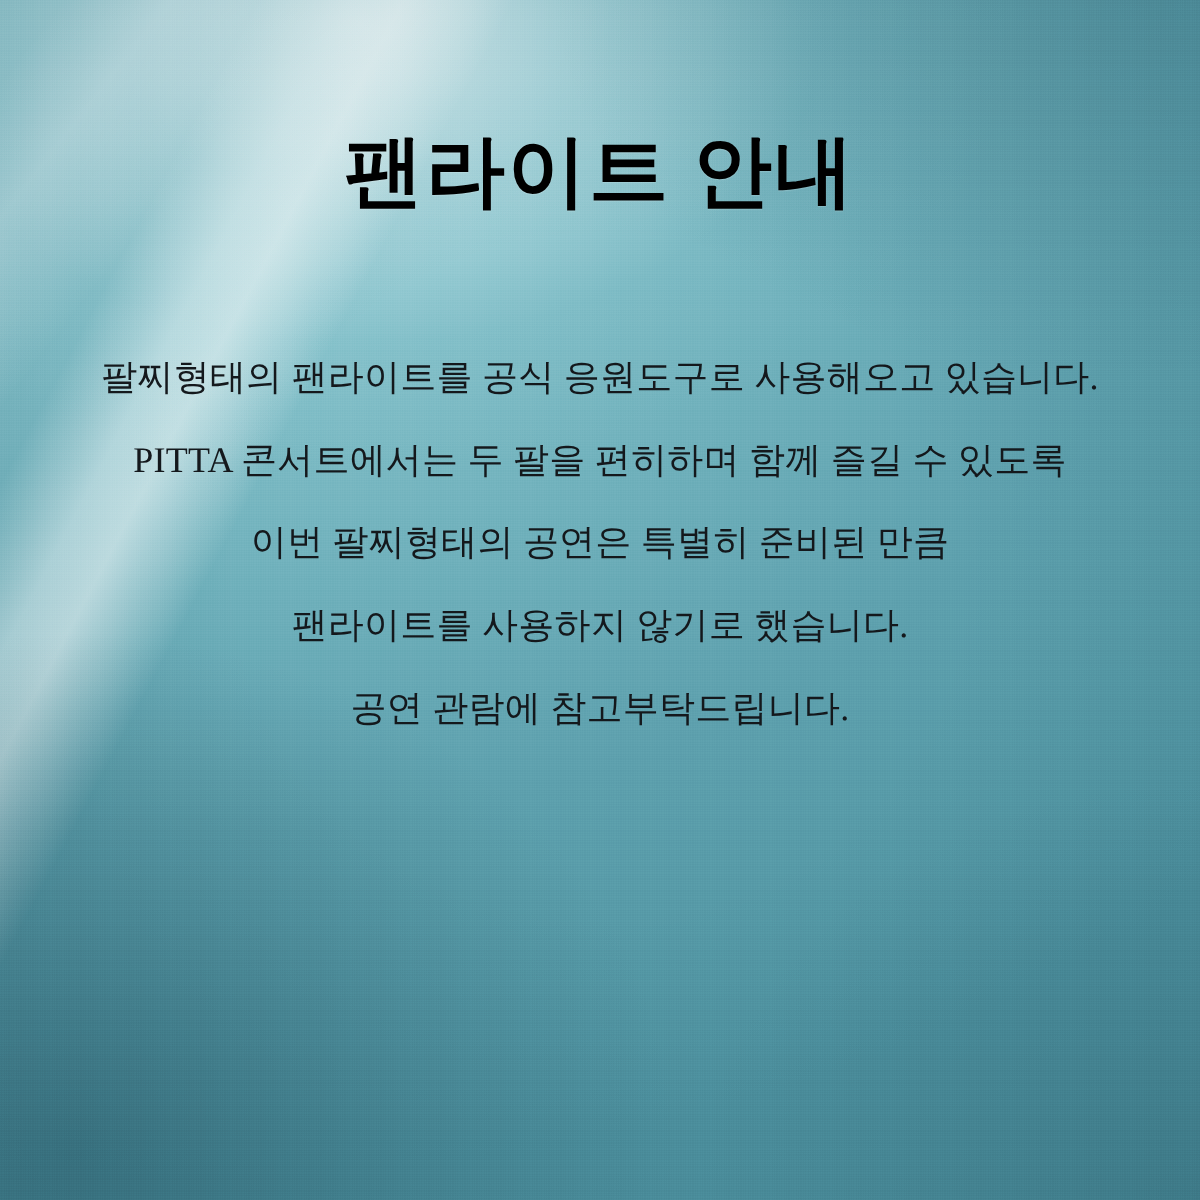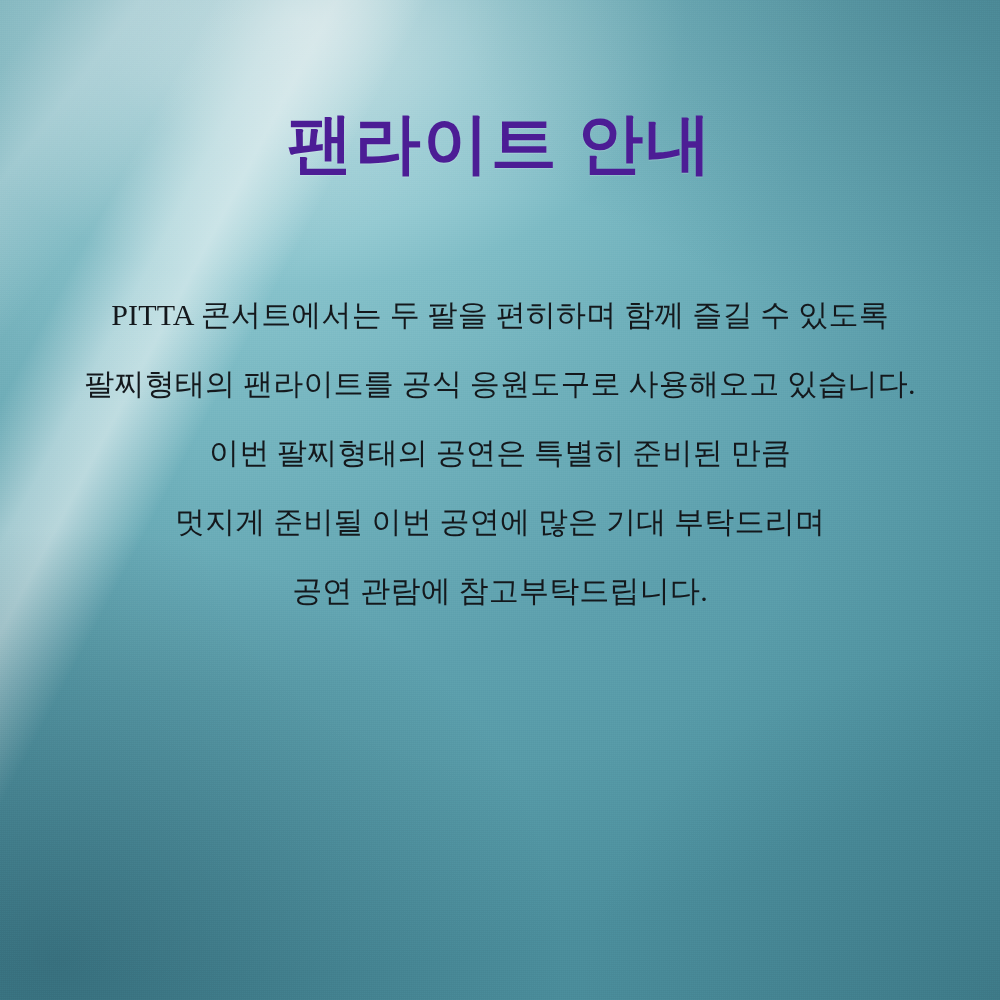--- a/index.html
+++ b/index.html
@@ -85,21 +85,21 @@
     padding: 0;
     position: absolute;
     top: 108px;
     left: 0;
     right: 0;
     text-align: center;
     font-family: "Liberation Serif", "DejaVu Serif", serif;
     font-weight: 700;
     font-size: 66px;
     letter-spacing: 2px;
-    color: #4c1d95;
+    color: #000000;
     line-height: 1.1;
     text-shadow: 0 1px 1px rgba(255,255,255,0.18);
   }
 
   #notice-body {
     position: absolute;
     top: 300px;
     left: 60px;
     right: 60px;
     text-align: center;
@@ -131,21 +131,21 @@
   <div class="bg-layer bg-streak-2"></div>
   <div class="bg-layer bg-corner-shadow"></div>
   <div class="bg-layer bg-vignette"></div>
   <div class="bg-layer bg-grain"></div>
 
   <div class="content">
 
     <h1 id="notice-title">팬라이트 안내</h1>
 
     <div id="notice-body">
+      <p class="body-line">팔찌형태의 팬라이트를 공식 응원도구로 사용해오고 있습니다.</p>
       <p class="body-line">PITTA 콘서트에서는 두 팔을 편히하며 함께 즐길 수 있도록</p>
-      <p class="body-line">팔찌형태의 팬라이트를 공식 응원도구로 사용해오고 있습니다.</p>
       <p class="body-line">이번 팔찌형태의 공연은 특별히 준비된 만큼</p>
-      <p class="body-line">멋지게 준비될 이번 공연에 많은 기대 부탁드리며</p>
+      <p class="body-line">팬라이트를 사용하지 않기로 했습니다.</p>
       <p class="body-line">공연 관람에 참고부탁드립니다.</p>
     </div>
 
   </div>
 </div>
 
 </body></html>

